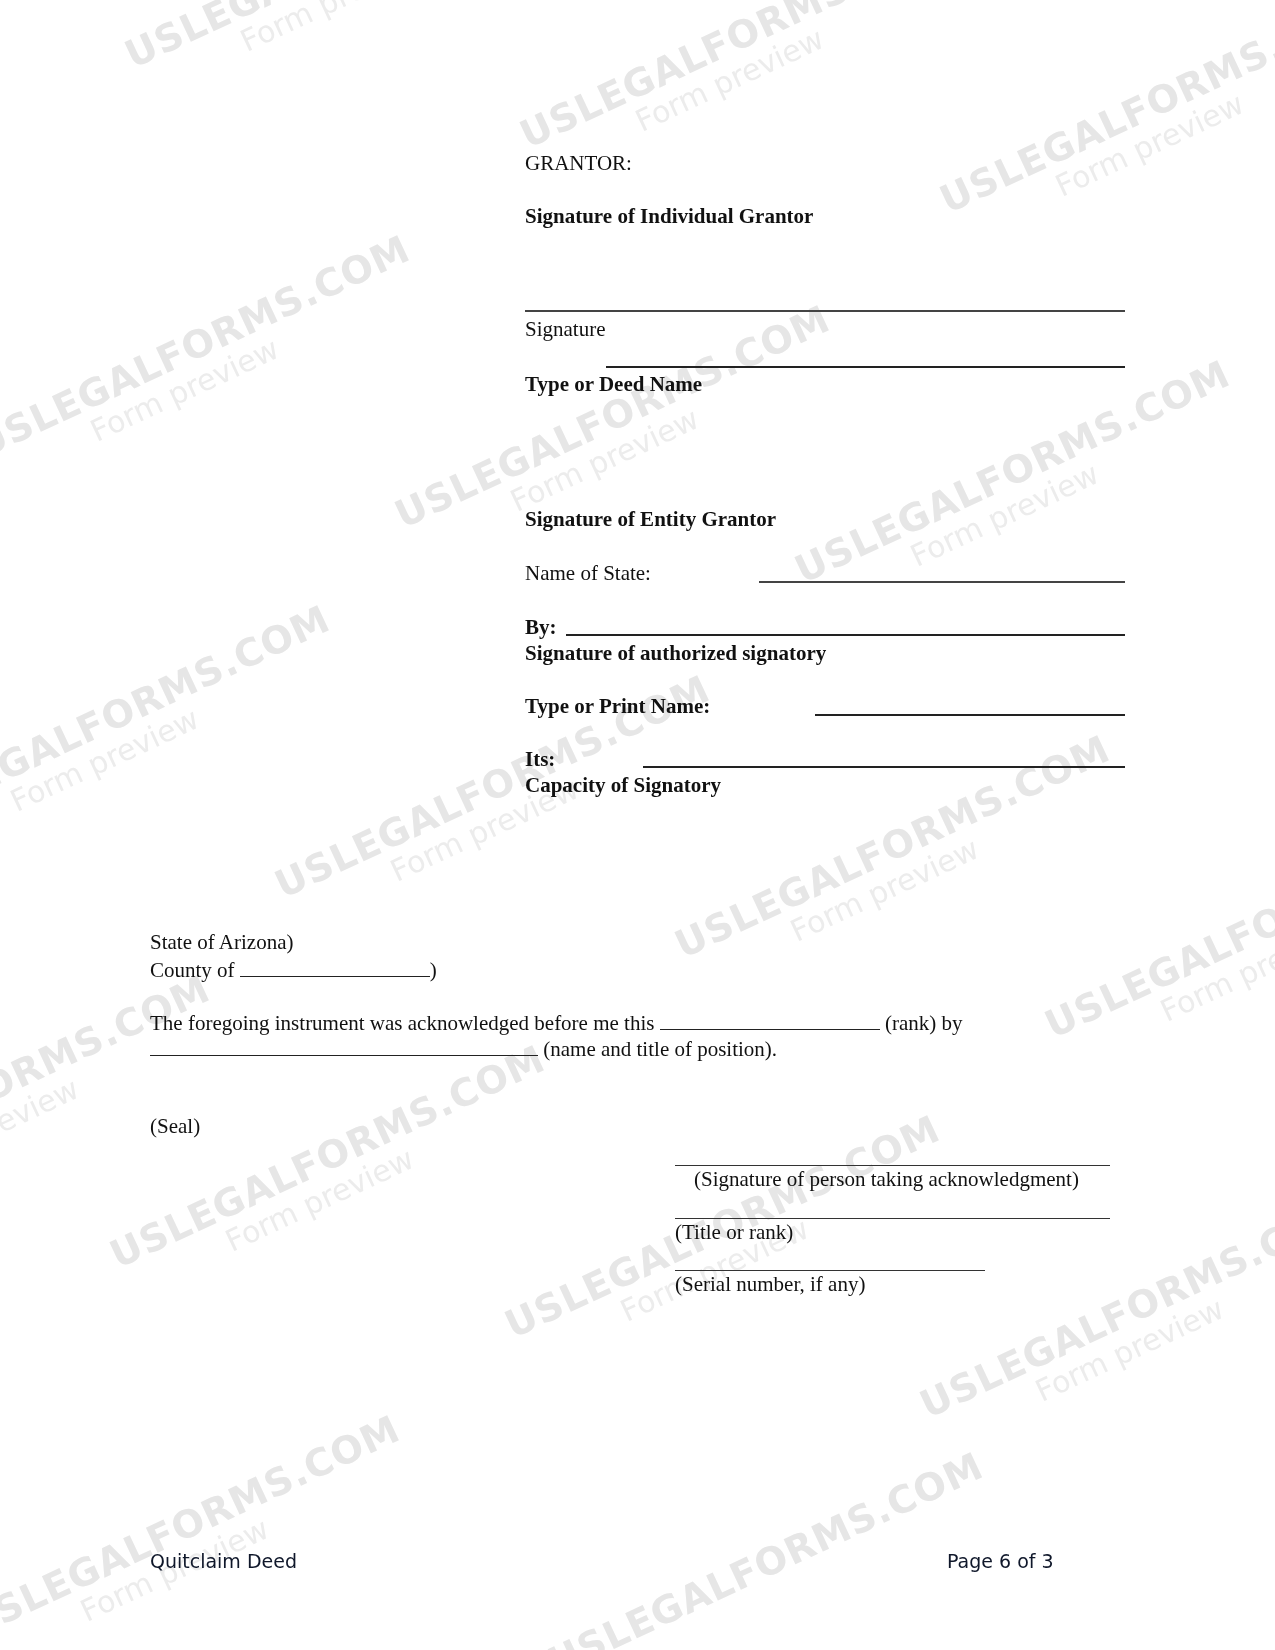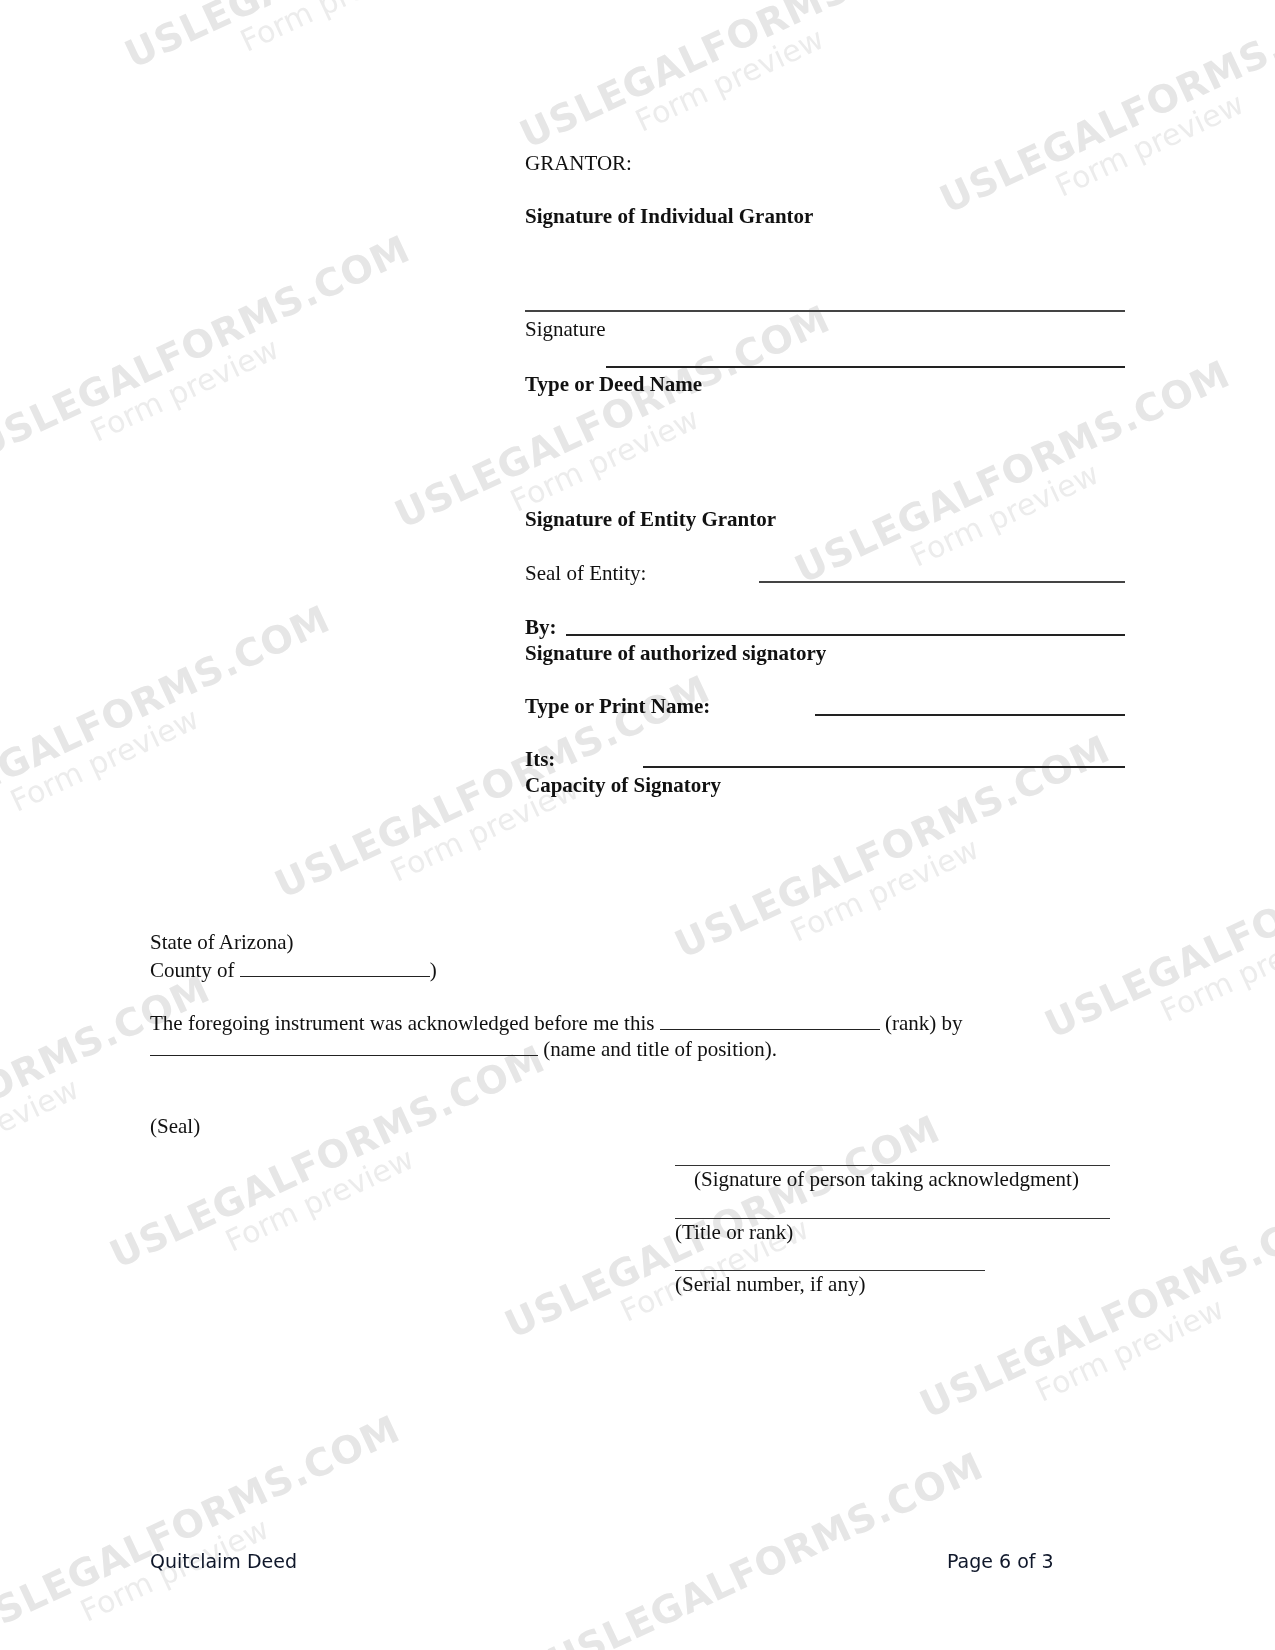--- a/index.html
+++ b/index.html
@@ -96,21 +96,21 @@
     <div class="t" style="left:525px; top:153px;">GRANTOR:</div>
 
     <div class="t b" style="left:525px; top:206px;">Signature of Individual Grantor</div>
     <div class="rule grey" style="left:525px; top:310px; width:600px;"></div>
     <div class="t" style="left:525px; top:319px;">Signature</div>
     <div class="rule" style="left:606px; top:366px; width:519px;"></div>
     <div class="t b" style="left:525px; top:374px;">Type or Deed Name</div>
 
     <div class="t b" style="left:525px; top:509px;text-align:center;">Signature of Entity Grantor</div>
 
-    <div class="t" style="left:525px; top:563px;">Seal of Entity:</div>
+    <div class="t" style="left:525px; top:563px;">Name of State:</div>
     <div class="rule grey" style="left:759px; top:581px; width:366px;"></div>
 
     <div class="t b" style="left:525px; top:617px;">By:</div>
     <div class="rule" style="left:566px; top:634px; width:559px;"></div>
     <div class="t b" style="left:525px; top:643px;">Signature of authorized signatory</div>
 
     <div class="t b" style="left:525px; top:696px;">Type or Print Name:</div>
     <div class="rule" style="left:815px; top:714px; width:310px;"></div>
 
     <div class="t b" style="left:525px; top:749px;">Its:</div>

